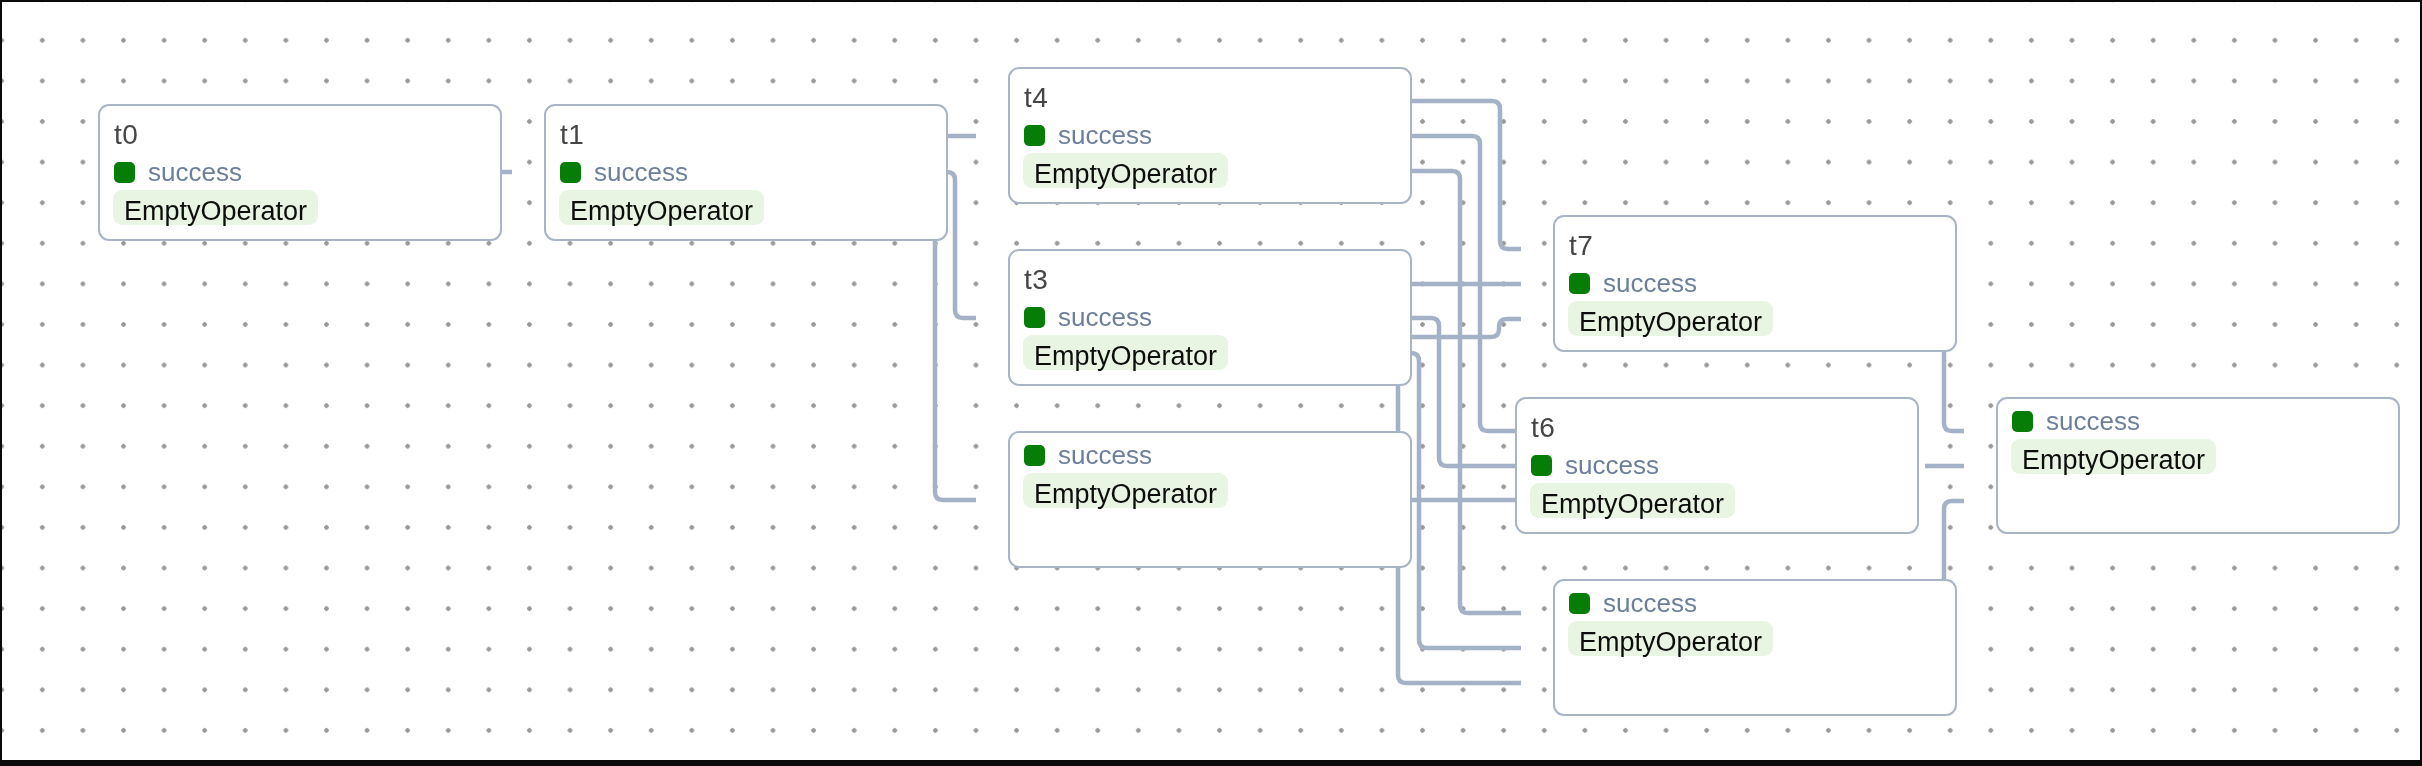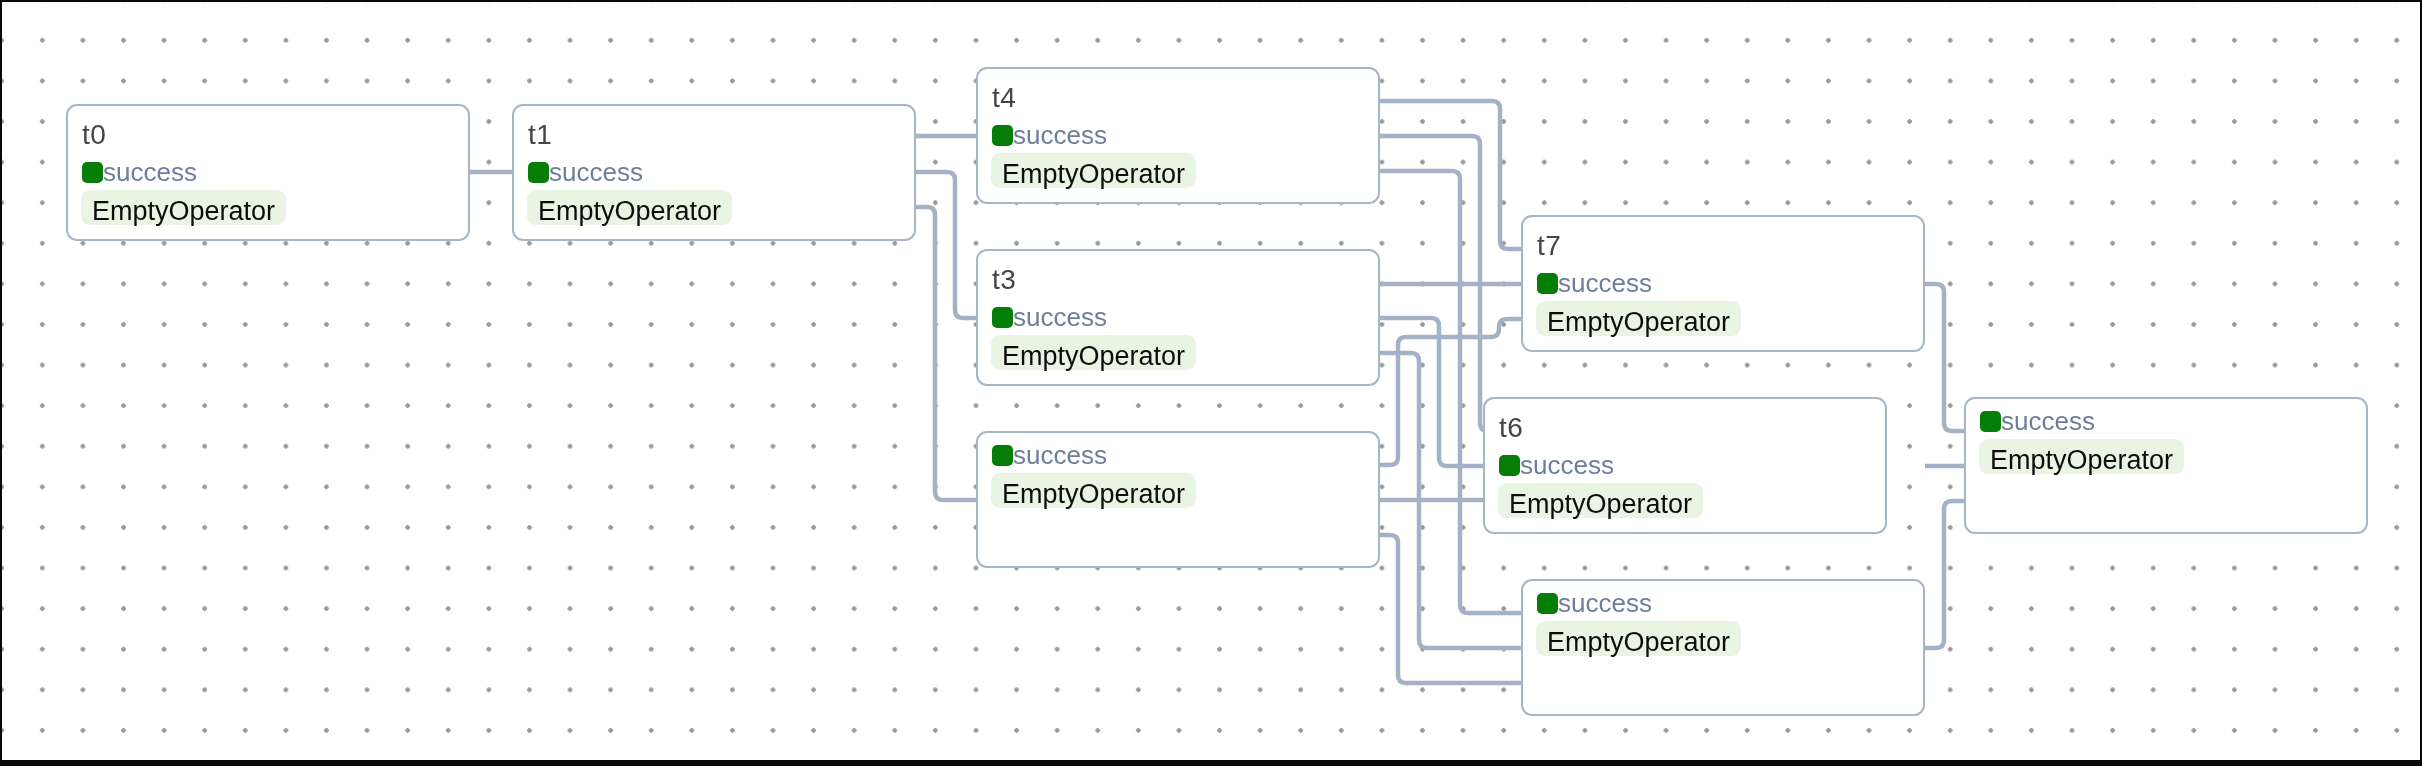--- a/index.html
+++ b/index.html
@@ -19,29 +19,30 @@
   .edges{position:absolute;left:0;top:0;width:2422px;height:766px;display:block;}
   .edges path{fill:none;stroke:var(--edge,#a4b2c7);stroke-width:4.5px;}
   .node{
     position:absolute;
     width:404px;height:137px;
     background:#fff;
     border:2px solid var(--node-border,#a8b5c7);
     border-radius:11px;
     padding:0 14px;
     cursor:pointer;
+    margin-left:32px;
   }
   .node .title{
     margin-top:13px;height:31px;line-height:31px;
     font-size:28px;font-weight:500;color:var(--title,#454545);
     letter-spacing:.5px;
   }
   .node .status{
     margin-top:11px;height:22px;
-    display:flex;align-items:center;
+    display:flex;align-items:center;gap:13px;
   }
   .node .sq{
     width:21px;height:21px;border-radius:5px;
     background:var(--green,#067d06);
     flex:0 0 auto;
   }
   .node .lbl{
     font-size:26px;line-height:22px;color:var(--status-text,#6b7f9b);
   }
   .node .pill{

